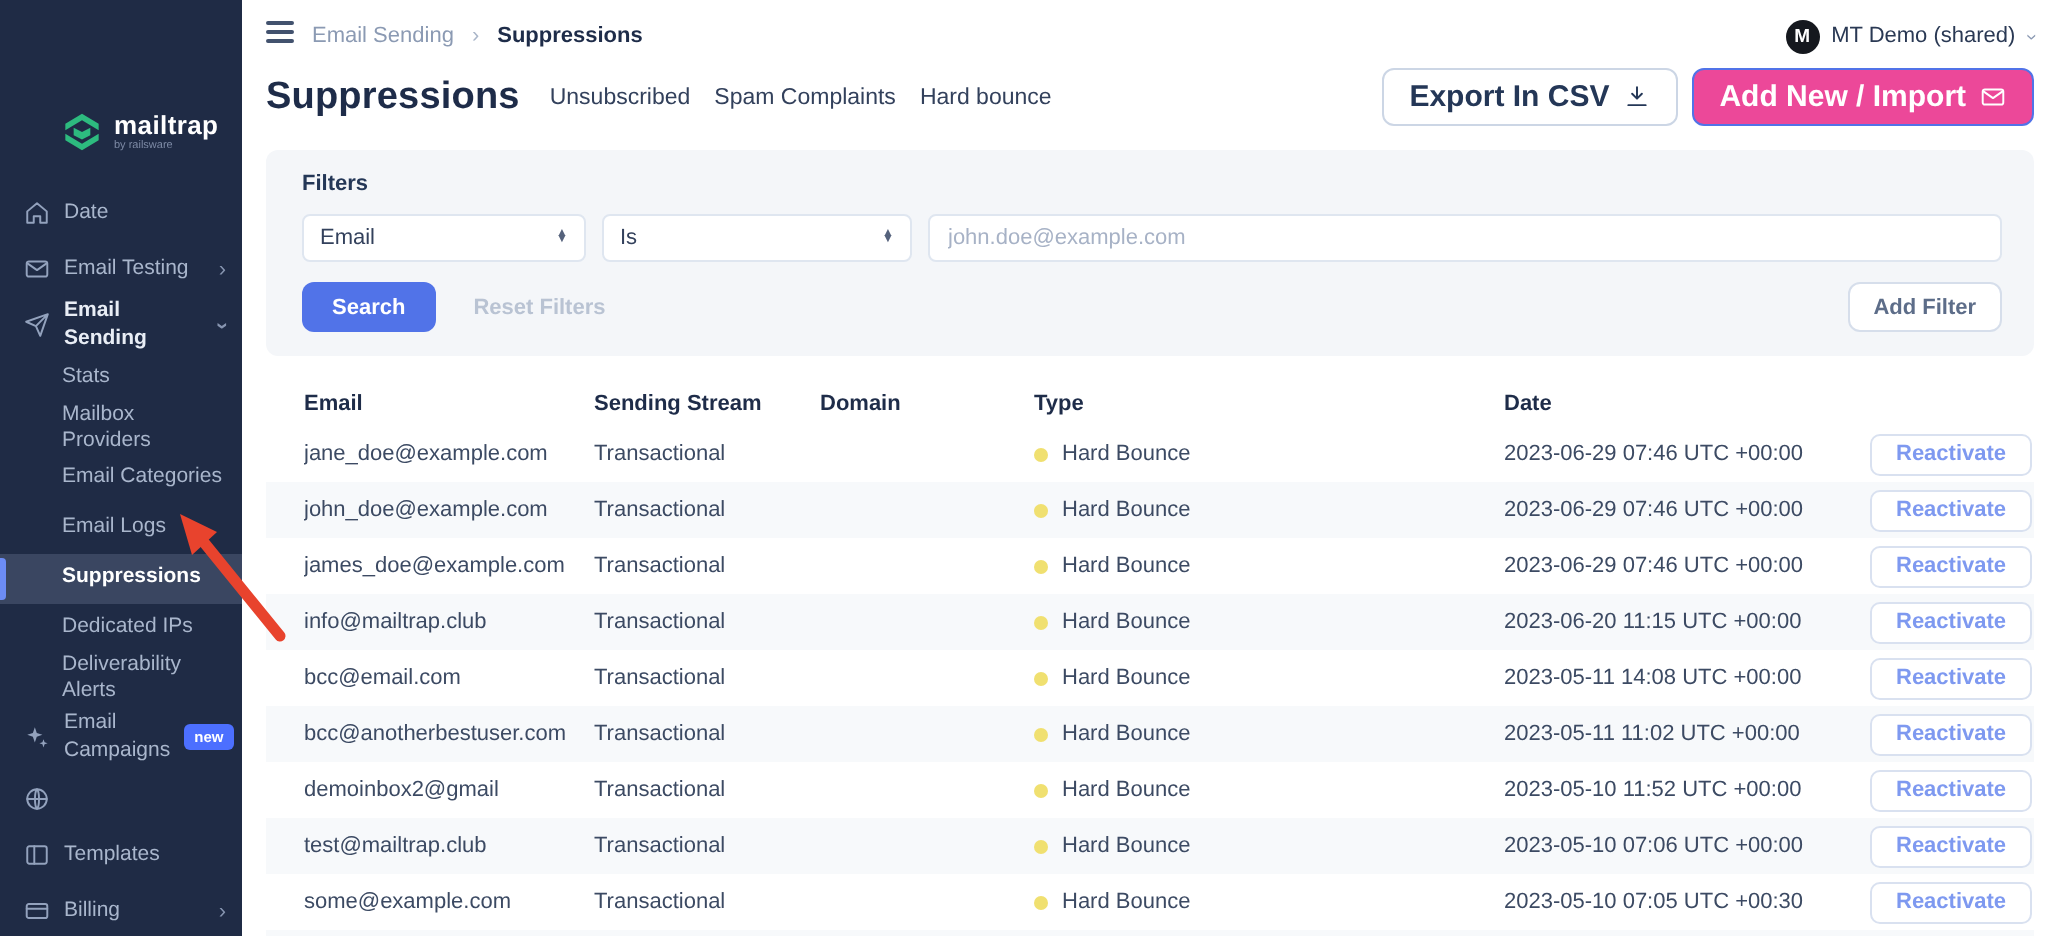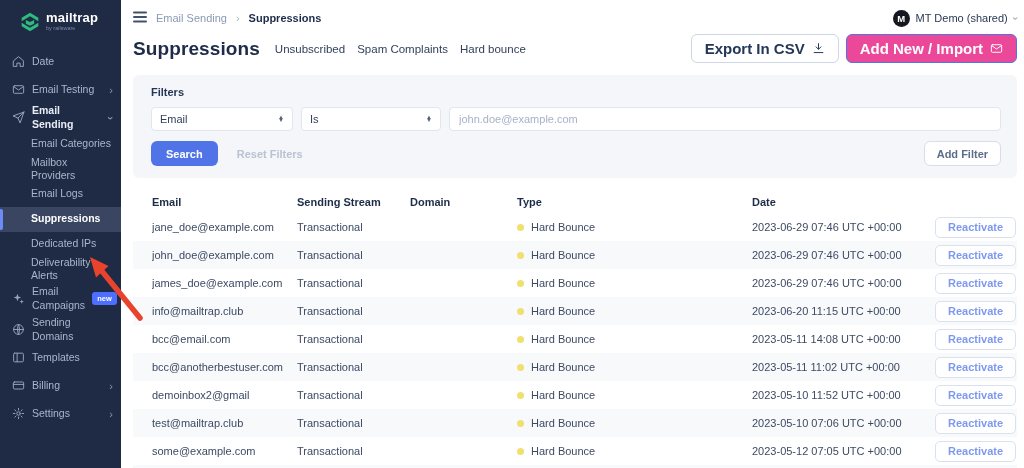--- a/index.html
+++ b/index.html
@@ -2,21 +2,21 @@
 <html><head>
 <meta charset="utf-8">
 <style>
   * { margin:0; padding:0; box-sizing:border-box; }
   html,body { width:1024px; height:468px; overflow:hidden; background:#fff;
     font-family:"Liberation Sans", sans-serif; color:#1e2c49; }
   .app { display:flex; width:1024px; height:468px; }
 
   
   .sidebar { width:121px; min-width:121px; height:468px; background:#1f2b45; position:relative; }
-  .logo-block { display:flex; align-items:flex-end; gap:6px; padding:11px 0 10px 20px; }
+  .logo-block { display:flex; align-items:flex-start; gap:6px; padding:11px 0 10px 31px;margin-top:45px; }
   .logo-mark { width:20px; height:20px; }
   .logo-text { line-height:1; }
   .logo-brand { color:#fff; font-size:13px; font-weight:bold; letter-spacing:.2px; }
   .logo-sub { color:#7d8aa5; font-size:5.5px; margin-top:2px; }
   .side-nav { margin-top:6px; }
   .side-item { display:flex; align-items:center; gap:7px; height:28px; padding:0 8px 0 12px;
     color:#a9b6cc; font-size:10.5px; cursor:pointer; position:relative; }
   .side-item.indent { height:25px; padding-left:31px; }
   .side-item.bold { font-weight:bold; color:#e8edf5; }
   .side-item.active { background:#3a4661; color:#fff; font-weight:bold; }
@@ -58,21 +58,21 @@
   .btn-outline { background:#fff; border:1px solid #ccd6e5; color:#243757; }
   .btn-primary { background:#ec4899; border:1px solid #5173e8; color:#fff; }
 
   .filters { margin-top:12px; background:#f4f6f9; border-radius:6px; padding:11px 16px 12px 18px; }
   .filters-title { font-size:11px; font-weight:bold; color:#243757; }
   .filter-row { display:flex; gap:8px; margin-top:9px; }
   .select { background:#fff; border:1px solid #dfe6f0; border-radius:4px; height:24px;
     display:flex; align-items:center; padding:0 8px; font-size:11px; color:#33415c; cursor:pointer; }
   .select .updown { margin-left:auto; display:flex; flex-direction:column; line-height:.55; font-size:6px; color:#55627c; }
   .sel-field { width:142px; }
-  .sel-op { width:140px; }
+  .sel-op { width:155px; }
   .filter-input { flex:1; background:#fff; border:1px solid #dfe6f0; border-radius:4px; height:24px;
     padding:0 9px; font-size:11px; color:#33415c; font-family:"Liberation Sans", sans-serif; }
   .filter-input::placeholder { color:#a7b2c6; }
   .filter-actions { display:flex; align-items:center; margin-top:10px; }
   .btn-search { background:#5173e8; color:#fff; font-size:11px; font-weight:bold; border:none;
     border-radius:6px; height:25px; padding:0 15px; cursor:pointer; }
   .reset-link { margin-left:19px; color:#b9c3d3; font-size:11px; font-weight:bold; cursor:pointer; }
   .btn-addfilter { margin-left:auto; background:#fff; border:1px solid #d6deeb; border-radius:6px;
     height:25px; padding:0 12px; font-size:11px; font-weight:bold; color:#5d6d89;
     display:flex; align-items:center; cursor:pointer; }
@@ -134,24 +134,27 @@
         <div class="side-item bold">
           <span class="icon">
             <svg viewBox="0 0 24 24">
               <path d="M22 2L11 13M22 2l-7 20-4-9-9-4 20-7z"></path>
             </svg>
           </span>
           <span class="lbl">Email Sending</span>
           <span class="chev down">›</span>
         </div>
         <div class="side-item indent">
+          <span class="lbl">Stats</span>
+        </div>
+        <div class="side-item indent">
+          <span class="lbl">Mailbox Providers</span>
+        </div>
+        <div class="side-item indent">
           <span class="lbl">Email Categories</span>
-        </div>
-        <div class="side-item indent">
-          <span class="lbl">Mailbox Providers</span>
         </div>
         <div class="side-item indent">
           <span class="lbl">Email Logs</span>
         </div>
         <div class="side-item indent active">
           <span class="lbl">Suppressions</span>
         </div>
         <div class="side-item indent">
           <span class="lbl">Dedicated IPs</span>
         </div>
@@ -168,21 +171,20 @@
 Campaigns</span>
           <span class="badge-new">new</span>
         </div>
         <div class="side-item">
           <span class="icon">
             <svg viewBox="0 0 24 24">
               <circle cx="12" cy="12" r="9"></circle>
               <path d="M3 12h18M12 3c2.5 2.5 2.5 15.5 0 18M12 3c-2.5 2.5-2.5 15.5 0 18"></path>
             </svg>
           </span>
-          <span class="lbl">Sending Domains</span>
         </div>
         <div class="side-item">
           <span class="icon">
             <svg viewBox="0 0 24 24">
               <rect x="3" y="4" width="18" height="16" rx="2"></rect>
               <path d="M9.5 4v16"></path>
             </svg>
           </span>
           <span class="lbl">Templates</span>
         </div>
@@ -381,21 +383,21 @@
             <button class="reactivate">Reactivate</button>
           </div>
           <div class="trow">
             <span class="cell">some@example.com</span>
             <span class="cell">Transactional</span>
             <span class="cell"></span>
             <span class="cell type-cell">
               <span class="type-dot"></span>
               <span>Hard Bounce</span>
             </span>
-            <span class="cell">2023-05-12 07:05 UTC +00:00</span>
+            <span class="cell">2023-05-10 07:05 UTC +00:30</span>
             <button class="reactivate">Reactivate</button>
           </div>
         </div>
       <div class="trow partial stripe">
         <span></span>
           <span></span>
           <span></span>
           <span></span>
           <span></span>
 

